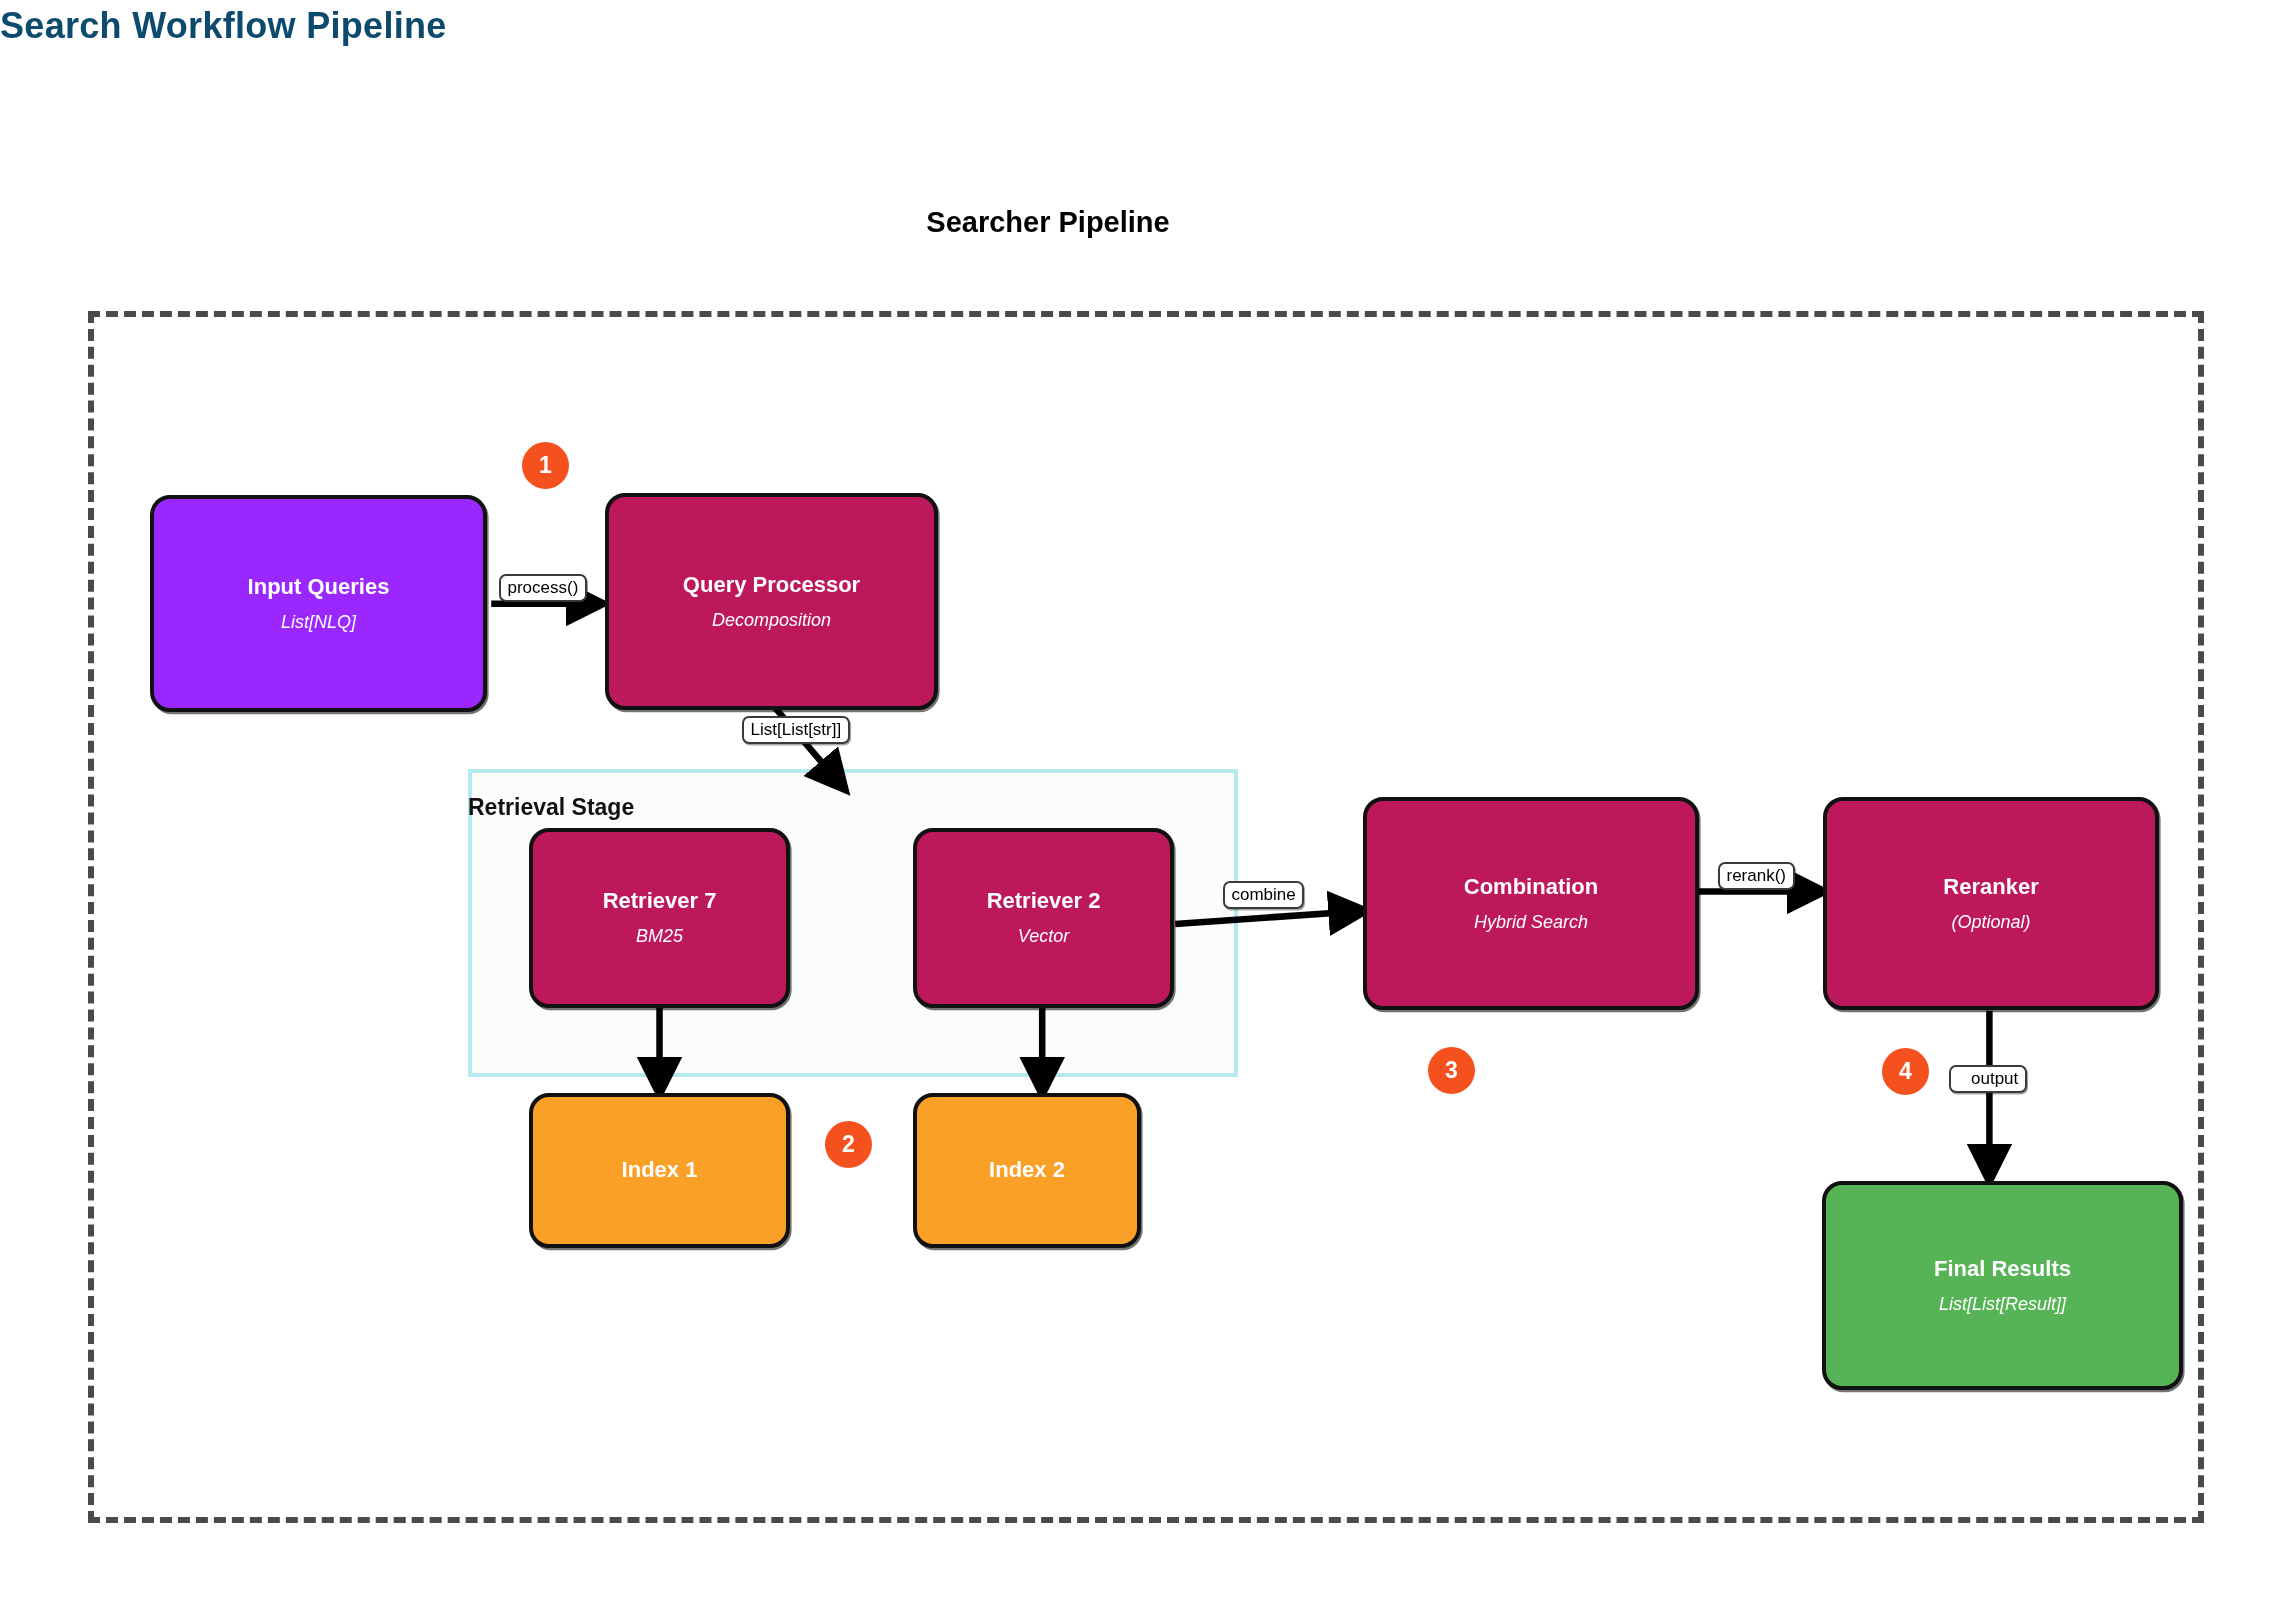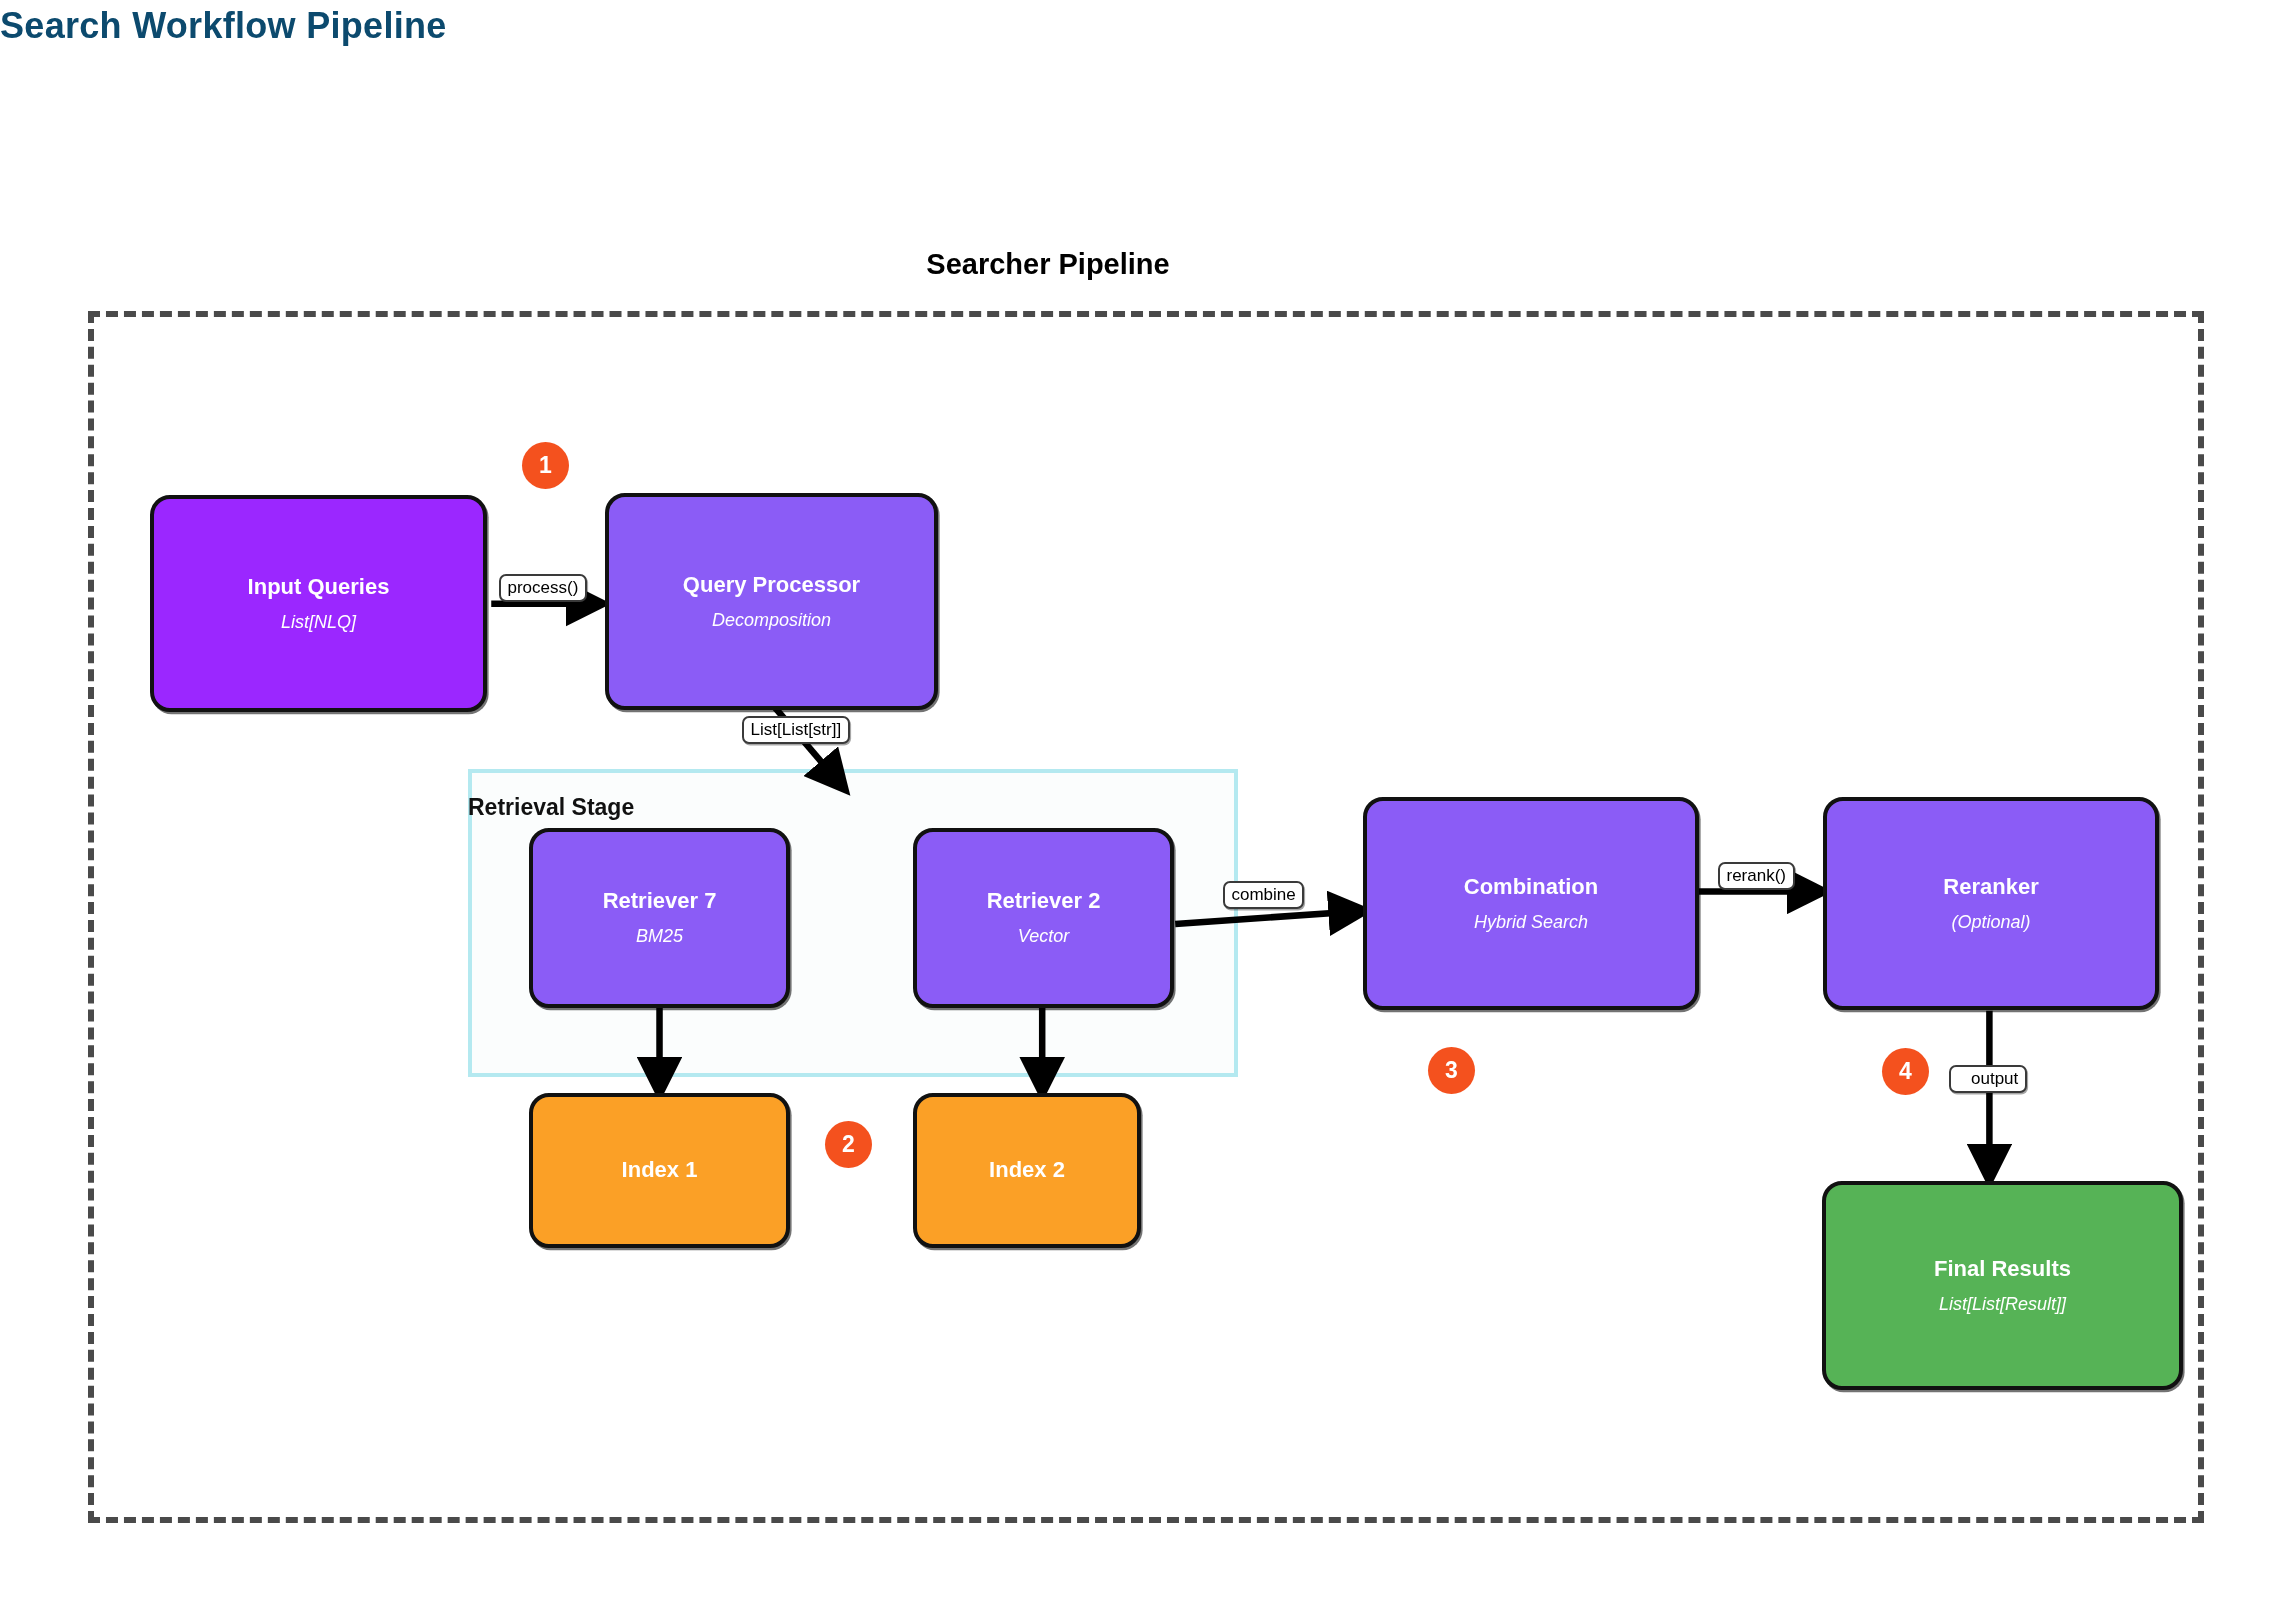--- a/index.html
+++ b/index.html
@@ -15,21 +15,21 @@
 
   .title-main{
     position:absolute;left:0;top:5.4px;width:2295px;
     text-align:left;
     font-size:36px;font-weight:bold;color:#0c4a6e;
     letter-spacing:0.3px;
   }
   .title-sub{
     position:absolute;left:0;top:206px;width:2096px;
     text-align:center;
-    font-size:29px;font-weight:bold;color:#000000;margin-top:42px;
+    font-size:29px;font-weight:bold;color:#000000;
   }
 
   .outer-frame{
     position:absolute;
     left:88px;top:311px;width:2116px;height:1212px;
     border:6px dashed #4a4a4a;
     box-sizing:border-box;
     background:transparent;
   }
 
@@ -53,21 +53,21 @@
     display:flex;flex-direction:column;
     align-items:center;justify-content:center;
     color:#ffffff;
     box-shadow:1.6px 2.2px 0 rgba(0,0,0,.55);
   }
   .node .n-title{font-size:22px;font-weight:bold;line-height:1.1;text-align:center;}
   .node .n-sub{font-size:18px;font-style:italic;line-height:1.1;margin-top:14px;text-align:center;}
   .node.no-sub .n-title{margin:0;}
 
   .c-purple{background:#9b27ff;}
-  .c-cyan{background:#8b5cf6;}
+  .c-cyan{background:#be185d;}
   .c-orange{background:#fba026;}
   .c-green{background:#56b356;}
 
   .edge-label{
     position:absolute;
     background:#ffffff;
     border:2.2px solid #3a3a3a;
     border-radius:7px;
     padding:2.2px 6.5px;
     font-size:17px;

